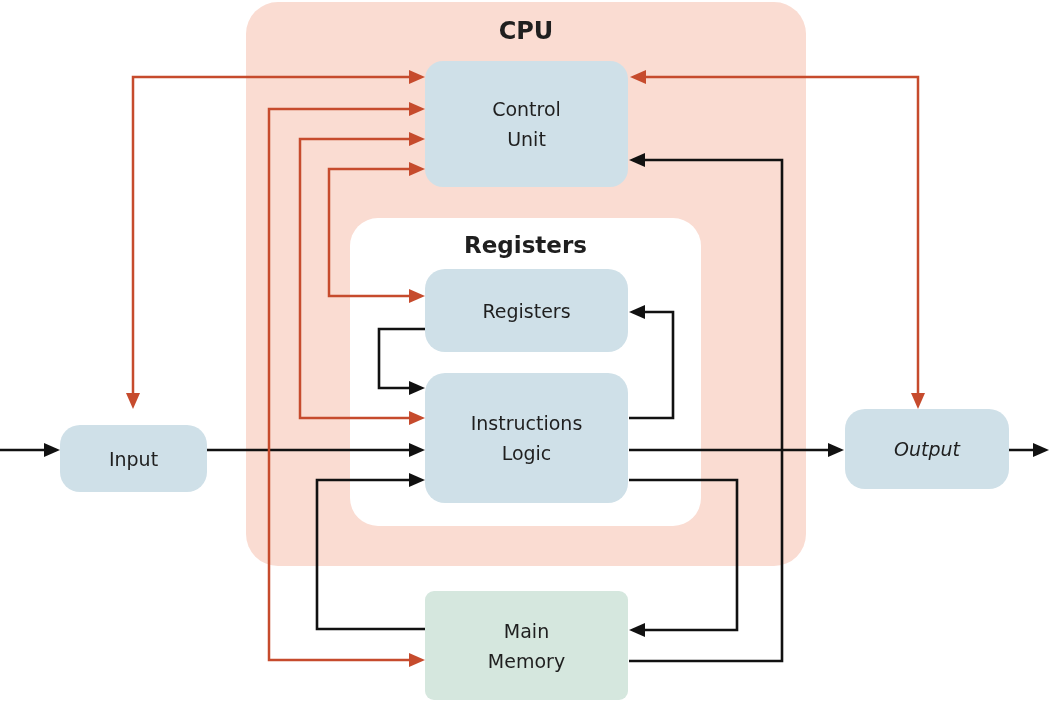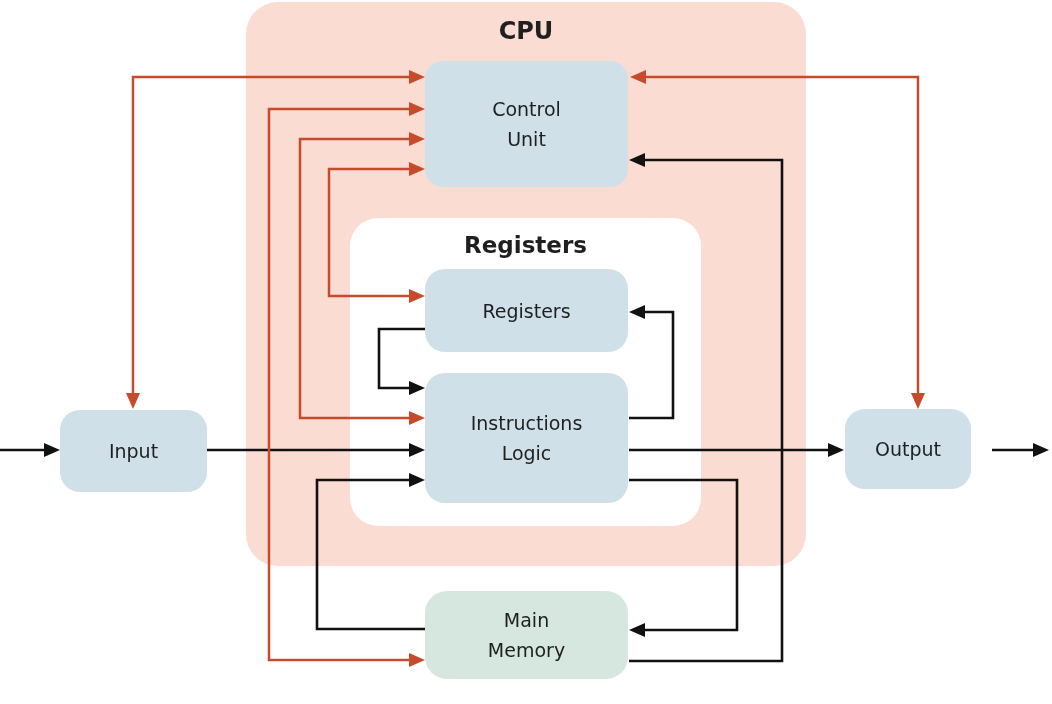--- a/index.html
+++ b/index.html
@@ -53,23 +53,23 @@
     text-align:center;
     font-size:19px;line-height:30px;
     white-space:pre-line;
     color:var(--text);
     background:var(--box-blue);
     border-radius:20px;
   }
   .node-control-unit{left:425px;top:61px;width:203px;height:126px;border-radius:18px;}
   .node-registers{left:425px;top:269px;width:203px;height:83px;}
   .node-combinational-logic{left:425px;top:373px;width:203px;height:130px;}
-  .node-main-memory{left:425px;top:591px;width:203px;height:88px;background:var(--box-green);border-radius:22px;}
-  .node-input{left:60px;top:410px;width:147px;height:82px;}
-  .node-output{left:845px;top:409px;width:126px;height:80px;}
+  .node-main-memory{left:425px;top:591px;width:203px;height:109px;background:var(--box-green);border-radius:9px;}
+  .node-input{left:60px;top:425px;width:147px;height:67px;}
+  .node-output{left:845px;top:409px;width:164px;height:80px;font-style:italic;}
   .edge-label{
     position:absolute;z-index:3;
     left:640px;top:126px;width:150px;
     text-align:center;
     font-size:22px;line-height:26px;
     color:var(--text);
   }
 </style>
 </head>
 <body>

